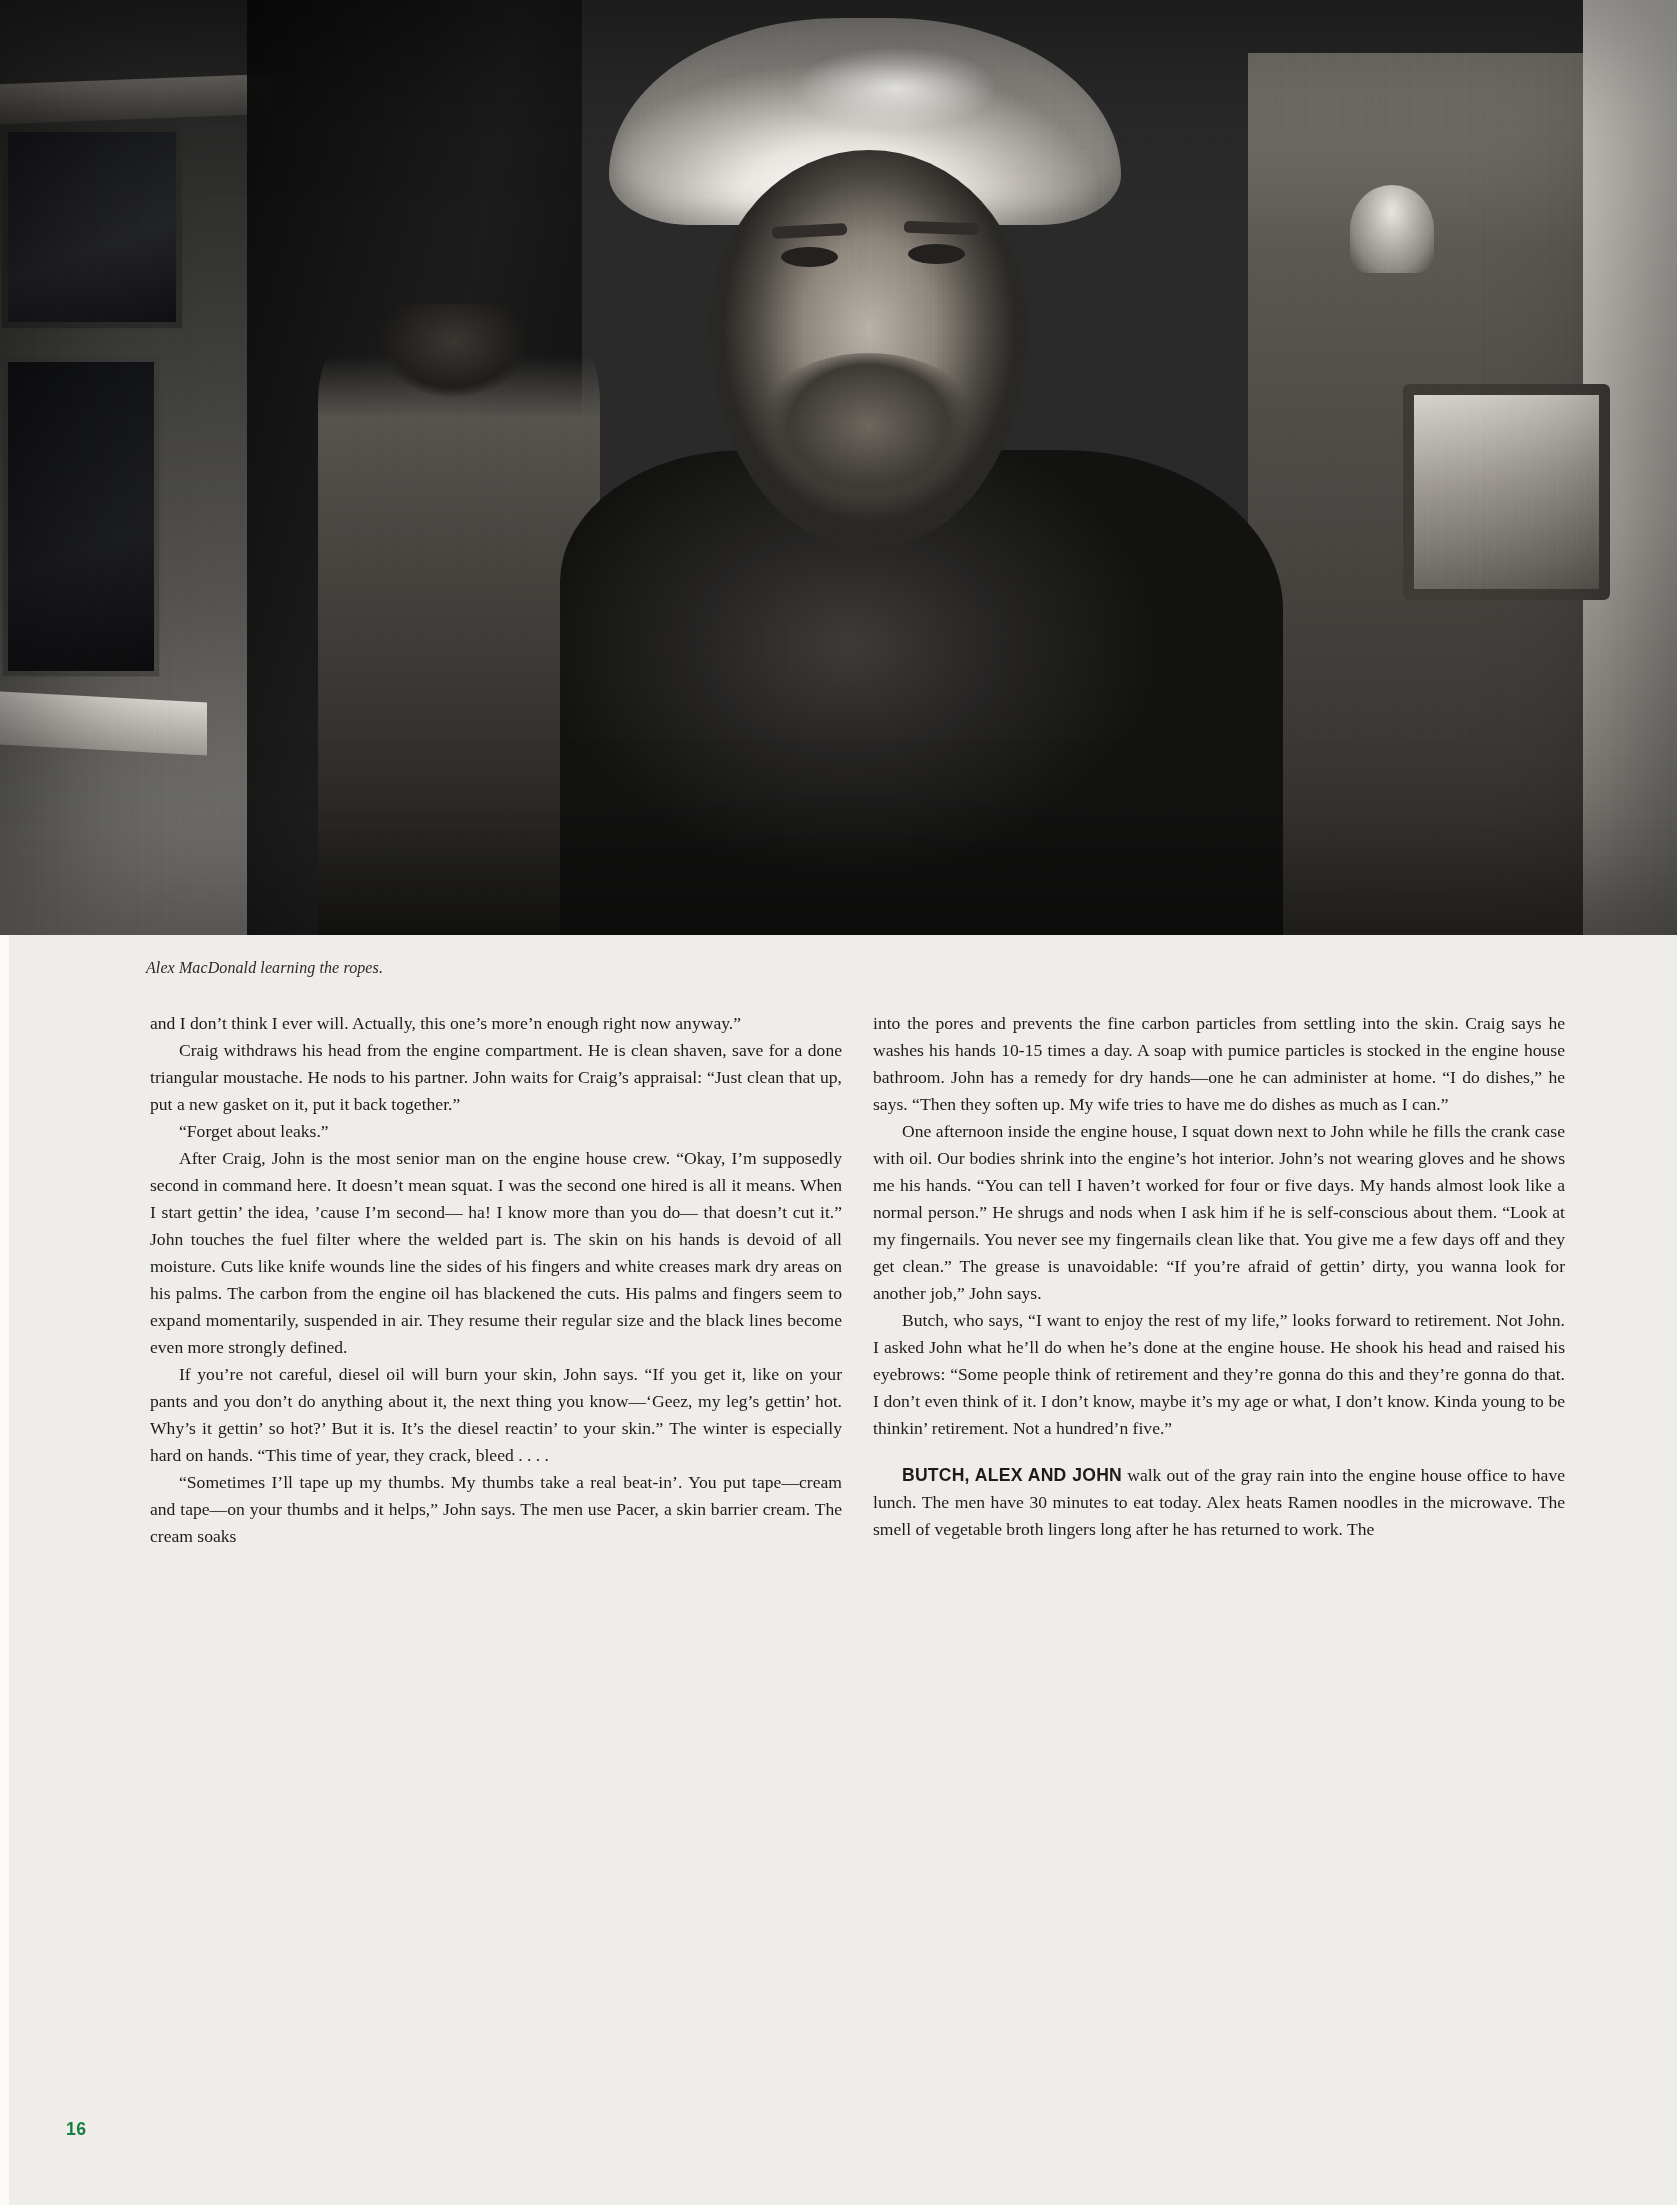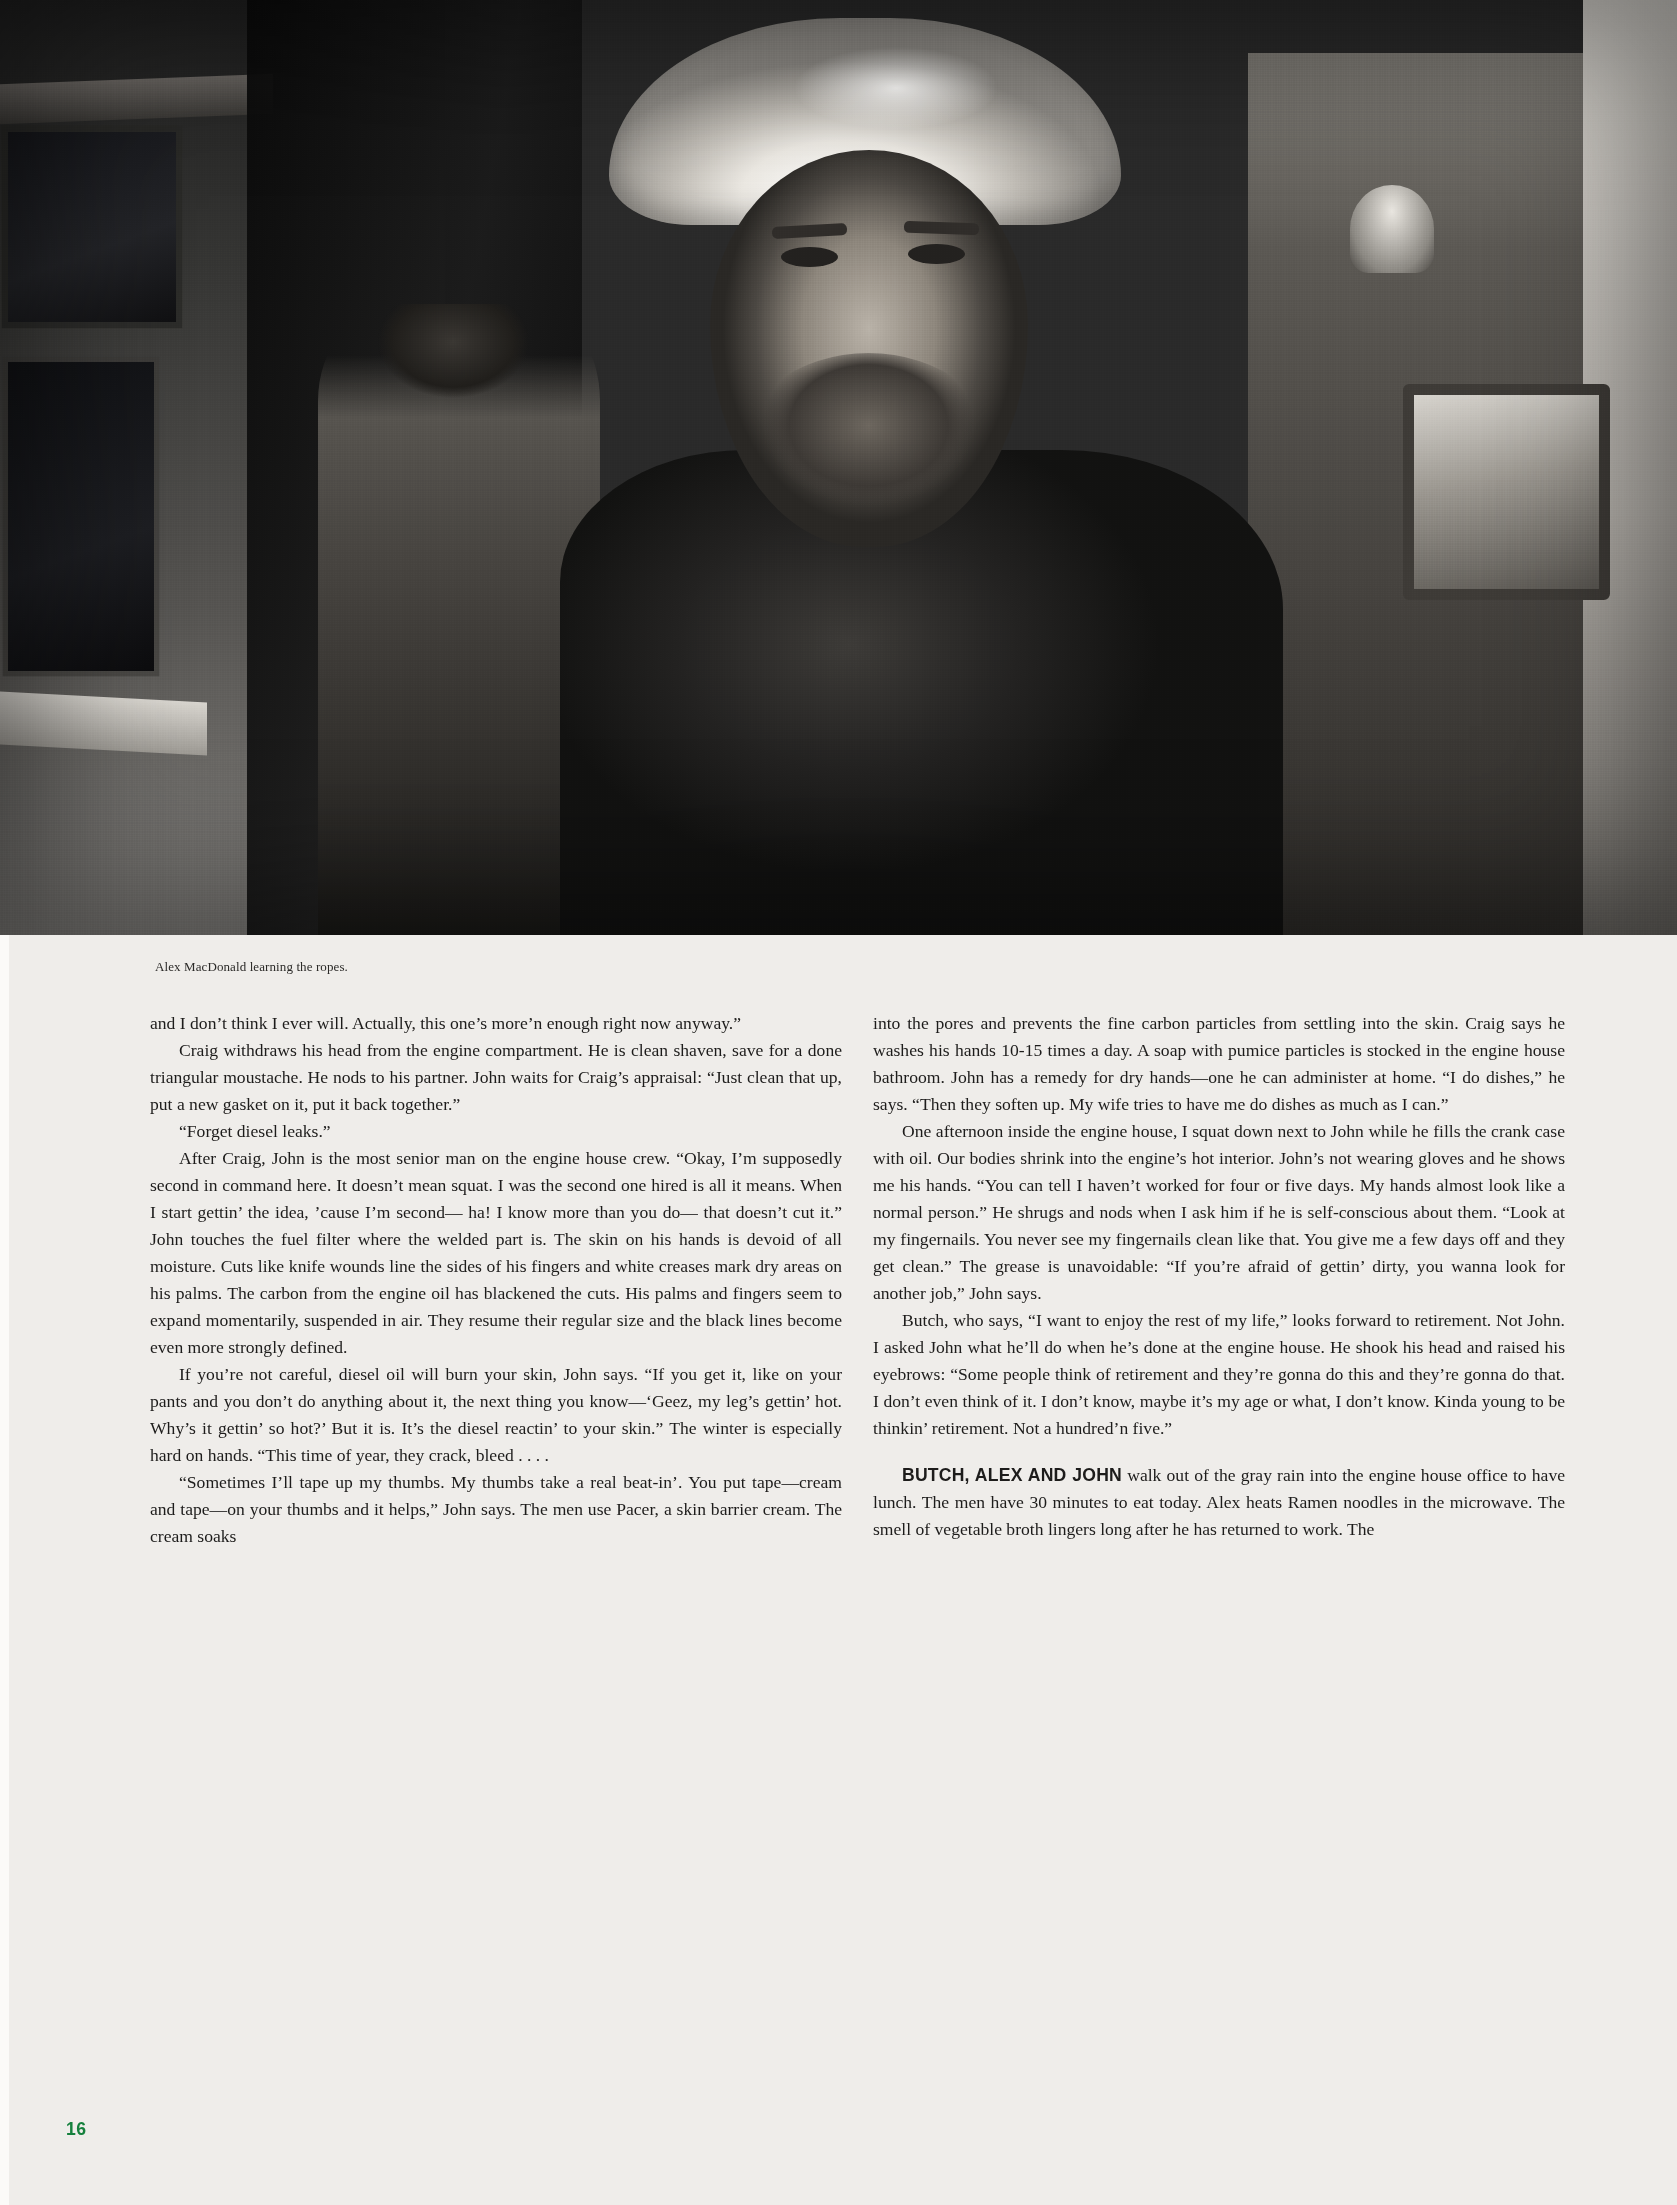--- a/index.html
+++ b/index.html
@@ -159,25 +159,26 @@
     mix-blend-mode: overlay;
   }
   .ph-vignette {
     position: absolute; inset: 0;
     box-shadow: inset 0 0 141px 40px rgba(0,0,0,0.45);
   }
 
   
   .caption {
     position: absolute;
-    left: 155px;
+    left: 146px;
     top: 959px;
     width: 794px;
     font-family: "Liberation Serif", serif;
-    font-size: 13px;
+    font-style: italic;
+    font-size: 16px;
     color: #2b2a28;
     letter-spacing: 0.1px;
   }
 
   
   .columns {
     position: absolute;
     left: 150px;
     top: 1010px;
     width: 1438px;
@@ -259,21 +260,21 @@
     <div class="ph-vignette"></div>
   </div>
 
   <div class="caption">Alex MacDonald learning the ropes.</div>
 
   <div class="columns">
 
     <div class="col">
       <p class="noindent">and I don’t think I ever will.  Actually, this one’s more’n enough right now anyway.”</p>
       <p>Craig withdraws his head from the engine compartment. He is clean shaven, save for a done triangular moustache. He nods to his partner. John waits for Craig’s appraisal: “Just clean that up, put a new gasket on it, put it back together.”</p>
-      <p>“Forget diesel leaks.”</p>
+      <p>“Forget about leaks.”</p>
       <p>After Craig, John is the most senior man on the engine house crew. “Okay, I’m supposedly second in command here. It doesn’t mean squat. I was the second one hired is all it means. When I start gettin’ the idea, ’cause I’m second— ha! I know more than you do— that doesn’t cut it.” John touches the fuel filter where the welded part is. The skin on his hands is devoid of all moisture. Cuts like knife wounds line the sides of his fingers and white creases mark dry areas on his palms. The carbon from the engine oil has blackened the cuts. His palms and fingers seem to expand momentarily, suspended in air. They resume their regular size and the black lines become even more strongly defined.</p>
       <p>If you’re not careful, diesel oil will burn your skin, John says. “If you get it, like on your pants and you don’t do anything about it, the next thing you know—‘Geez, my leg’s gettin’ hot. Why’s it gettin’ so hot?’ But it is. It’s the diesel reactin’ to your skin.” The winter is especially hard on hands. “This time of year, they crack, bleed . . . .</p>
       <p>“Sometimes I’ll tape up my thumbs. My thumbs take a real beat-in’. You put tape—cream and tape—on your thumbs and it helps,” John says. The men use Pacer, a skin barrier cream. The cream soaks</p>
     </div>
 
     <div class="col">
       <p class="noindent">into the pores and prevents the fine carbon particles from settling into the skin. Craig says he washes his hands 10-15 times a day. A soap with pumice particles is stocked in the engine house bathroom. John has a remedy for dry hands—one he can administer at home. “I do dishes,” he says.  “Then they soften up. My wife tries to have me do dishes as much as I can.”</p>
       <p>One afternoon inside the engine house, I squat down next to John while he fills the crank case with oil. Our bodies shrink into the engine’s hot interior. John’s not wearing gloves and he shows me his hands. “You can tell I haven’t worked for four or five days. My hands almost look like a normal person.” He shrugs and nods when I ask him if he is self-conscious about them. “Look at my fingernails. You never see my fingernails clean like that. You give me a few days off and they get clean.” The grease is unavoidable: “If you’re afraid of gettin’ dirty, you wanna look for another job,” John says.</p>
       <p>Butch, who says, “I want to enjoy the rest of my life,” looks forward to retirement. Not John. I asked John what he’ll do when he’s done at the engine house. He shook his head and raised his eyebrows: “Some people think of retirement and they’re gonna do this and they’re gonna do that. I don’t even think of it. I don’t know, maybe it’s my age or what, I don’t know. Kinda young to be thinkin’ retirement. Not a hundred’n five.”</p>
       <p class="spaced"><span class="lead-caps">BUTCH, ALEX AND JOHN</span><span> walk out of the gray rain into the engine house office to have lunch. The men have 30 minutes to  eat today. Alex heats Ramen noodles in the microwave. The smell of vegetable broth lingers long after he has returned to work. The</span></p>

